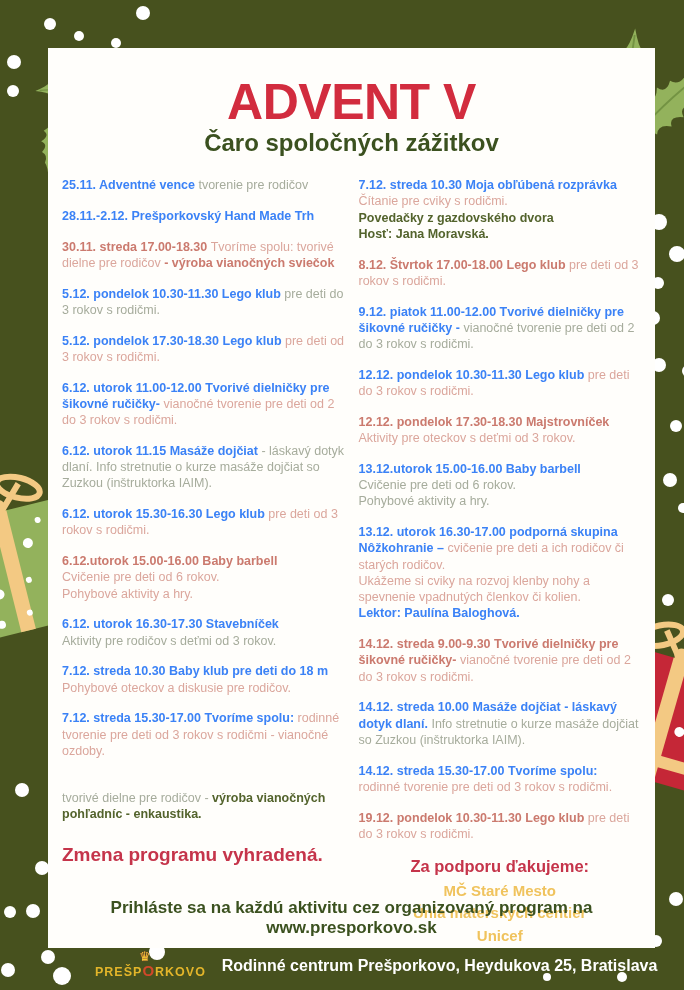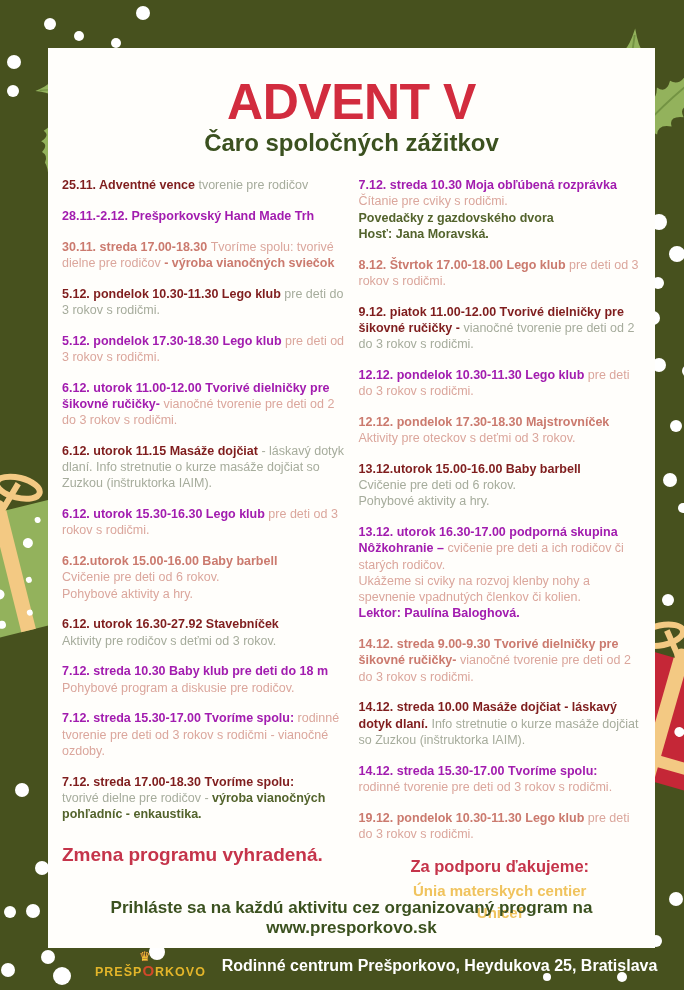--- a/index.html
+++ b/index.html
@@ -5,23 +5,23 @@
   html,body{margin:0;padding:0;}
   body{font-family:"Liberation Sans","DejaVu Sans",sans-serif;}
   .poster{position:relative;width:684px;height:990px;background:#47511e;overflow:hidden;}
   .dot{position:absolute;background:#ffffff;border-radius:50%;}
   .card{position:absolute;left:48px;top:48px;width:607px;height:900px;background:#fffefb;box-sizing:border-box;padding:14px 14px 6px;}
   .title{margin:14px 0 0;text-align:center;color:#d22c3e;font-size:50px;line-height:1.04;font-weight:800;letter-spacing:-0.5px;}
   .subtitle{margin:1px 0 0;text-align:center;color:#3b511f;font-size:24px;font-weight:bold;}
   .cols{display:flex;gap:14px;margin-top:20px;}
   .col{flex:1;min-width:0;}
   .event{font-size:12.5px;line-height:1.3;margin:0 0 14.5px;}
-  .t-gb{color:#7f1d1d;font-weight:bold;margin-top:10px;}
+  .t-gb{color:#3b82f6;font-weight:bold;margin-top:10px;}
   .t-g{color:#a6ac9c;}
-  .t-rb{color:#a21caf;font-weight:bold;}
+  .t-rb{color:#3b82f6;font-weight:bold;}
   .t-s{color:#dba69c;}
   .t-sb{color:#cb7a6e;font-weight:bold;}
   .t-db{color:#53632c;font-weight:bold;}
   .note{color:#c5344a;font-weight:800;font-size:19px;margin:22px 0 11px;}
   .thanks-heading{color:#c5344a;font-weight:800;font-size:16.5px;text-align:center;margin:10px 0 4px;}
   .sponsor{color:#f0c35d;font-weight:bold;font-size:15px;text-align:center;line-height:1.5;}
   .signup{position:absolute;left:10px;right:10px;bottom:10px;text-align:center;color:#3b511f;font-weight:bold;font-size:17px;}
   .deco{position:absolute;pointer-events:none;}
   .footer-band{position:absolute;left:0;right:0;top:948px;height:42px;}
   .footer-text{position:absolute;left:205px;right:10px;top:9px;text-align:center;color:#ffffff;font-weight:bold;font-size:16px;}
@@ -168,43 +168,44 @@
         <div id="events-left">
             <p class="event"><span class="t-gb">25.11. Adventné vence </span><span class="t-g">tvorenie pre rodičov</span></p>
             <p class="event"><span class="t-rb">28.11.-2.12. Prešporkovský Hand Made Trh</span></p>
             <p class="event"><span class="t-sb">30.11. streda 17.00-18.30 </span><span class="t-s">Tvoríme spolu: tvorivé dielne pre rodičov </span><span class="t-sb">- výroba vianočných sviečok</span></p>
             <p class="event"><span class="t-gb">5.12. pondelok 10.30-11.30 Lego klub </span><span class="t-g">pre deti do 3 rokov s rodičmi.</span></p>
             <p class="event"><span class="t-rb">5.12. pondelok 17.30-18.30 Lego klub </span><span class="t-s">pre deti od 3 rokov s rodičmi.</span></p>
             <p class="event"><span class="t-rb">6.12. utorok 11.00-12.00 Tvorivé dielničky pre šikovné ručičky- </span><span class="t-s">vianočné tvorenie pre deti od 2 do 3 rokov s rodičmi.</span></p>
             <p class="event"><span class="t-gb">6.12. utorok 11.15 Masáže dojčiat </span><span class="t-g">- láskavý dotyk dlaní. Info stretnutie o kurze masáže dojčiat so Zuzkou (inštruktorka IAIM).</span></p>
             <p class="event"><span class="t-rb">6.12. utorok 15.30-16.30 Lego klub </span><span class="t-s">pre deti od 3 rokov s rodičmi.</span></p>
             <p class="event"><span class="t-sb">6.12.utorok 15.00-16.00 Baby barbell</span><br><span class="t-s">Cvičenie pre deti od 6 rokov.</span><br><span class="t-s">Pohybové aktivity a hry.</span></p>
-            <p class="event"><span class="t-gb">6.12. utorok 16.30-27.92 Stavebníček</span><br><span class="t-g">Aktivity pre rodičov s deťmi od 3 rokov.</span></p>
-            <p class="event"><span class="t-rb">7.12. streda 10.30 Baby klub pre deti do 18 m</span><br><span class="t-s">Pohybové program a diskusie pre rodičov.</span></p>
+            <p class="event"><span class="t-gb">6.12. utorok 16.30-17.30 Stavebníček</span><br><span class="t-g">Aktivity pre rodičov s deťmi od 3 rokov.</span></p>
+            <p class="event"><span class="t-rb">7.12. streda 10.30 Baby klub pre deti do 18 m</span><br><span class="t-s">Pohybové oteckov a diskusie pre rodičov.</span></p>
             <p class="event"><span class="t-rb">7.12. streda 15.30-17.00 Tvoríme spolu: </span><span class="t-s">rodinné tvorenie pre deti od 3 rokov s rodičmi - vianočné ozdoby.</span></p>
-            <p class="event"><span class="t-gb">7.12. streda 17.00-18.30 Tvoríme spolu:</span><br><span class="t-g">tvorivé dielne pre rodičov - </span><span class="t-db">výroba vianočných pohľadníc - enkaustika.</span></p>
+            <p class="event"><br><span class="t-g">tvorivé dielne pre rodičov - </span><span class="t-db">výroba vianočných pohľadníc - enkaustika.</span></p>
           </div>
         <p class="note">Zmena programu vyhradená.</p>
       </div>
       <div class="col">
         <div id="events-right">
             <p class="event"><span class="t-rb">7.12. streda 10.30 Moja obľúbená rozprávka</span><br><span class="t-s">Čítanie pre cviky s rodičmi.</span><br><span class="t-db">Povedačky z gazdovského dvora</span><br><span class="t-db">Hosť: Jana Moravská.</span></p>
             <p class="event"><span class="t-sb">8.12. Štvrtok 17.00-18.00 Lego klub </span><span class="t-s">pre deti od 3 rokov s rodičmi.</span></p>
             <p class="event"><span class="t-gb">9.12. piatok 11.00-12.00 Tvorivé dielničky pre šikovné ručičky - </span><span class="t-g">vianočné tvorenie pre deti od 2 do 3 rokov s rodičmi.</span></p>
             <p class="event"><span class="t-rb">12.12. pondelok 10.30-11.30 Lego klub </span><span class="t-s">pre deti do 3 rokov s rodičmi.</span></p>
             <p class="event"><span class="t-sb">12.12. pondelok 17.30-18.30 Majstrovníček</span><br><span class="t-s">Aktivity pre oteckov s deťmi od 3 rokov.</span></p>
             <p class="event"><span class="t-gb">13.12.utorok 15.00-16.00 Baby barbell</span><br><span class="t-g">Cvičenie pre deti od 6 rokov.</span><br><span class="t-g">Pohybové aktivity a hry.</span></p>
             <p class="event"><span class="t-rb">13.12. utorok 16.30-17.00 podporná skupina Nôžkohranie – </span><span class="t-s">cvičenie pre deti a ich rodičov či starých rodičov.</span><br><span class="t-s">Ukážeme si cviky na rozvoj klenby nohy a spevnenie vpadnutých členkov či kolien.</span><br><span class="t-rb">Lektor: Paulína Baloghová.</span></p>
             <p class="event"><span class="t-sb">14.12. streda 9.00-9.30 Tvorivé dielničky pre šikovné ručičky- </span><span class="t-s">vianočné tvorenie pre deti od 2 do 3 rokov s rodičmi.</span></p>
             <p class="event"><span class="t-gb">14.12. streda 10.00 Masáže dojčiat - láskavý dotyk dlaní. </span><span class="t-g">Info stretnutie o kurze masáže dojčiat so Zuzkou (inštruktorka IAIM).</span></p>
             <p class="event"><span class="t-rb">14.12. streda 15.30-17.00 Tvoríme spolu:</span><br><span class="t-s">rodinné tvorenie pre deti od 3 rokov s rodičmi.</span></p>
             <p class="event"><span class="t-sb">19.12. pondelok 10.30-11.30 Lego klub </span><span class="t-s">pre deti do 3 rokov s rodičmi.</span></p>
           </div>
         <p class="thanks-heading">Za podporu ďakujeme:</p>
         <div id="sponsors">
+            <div class="sponsor">MČ Staré Mesto</div>
             <div class="sponsor">Únia materskych centier</div>
             <div class="sponsor">Unicef</div>
           </div>
       </div>
     </div>
 
     <div class="signup">Prihláste sa na každú aktivitu cez organizovaný program na www.presporkovo.sk</div>
   </div>
 
   <div class="footer-band">

